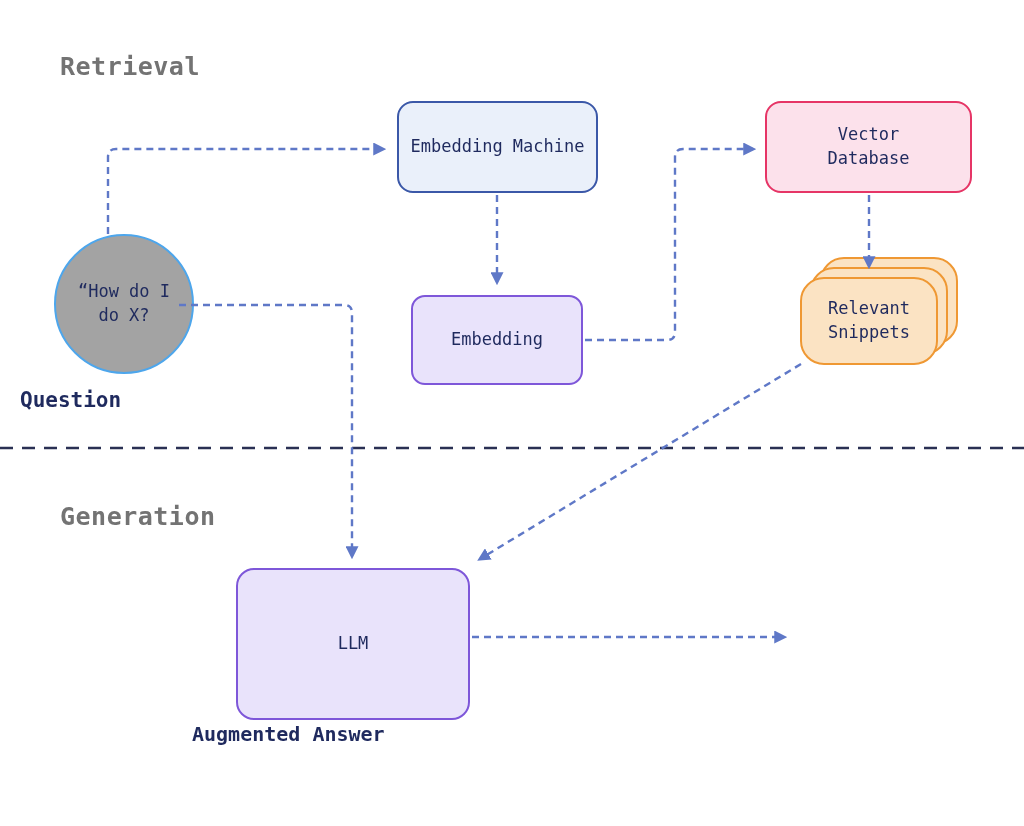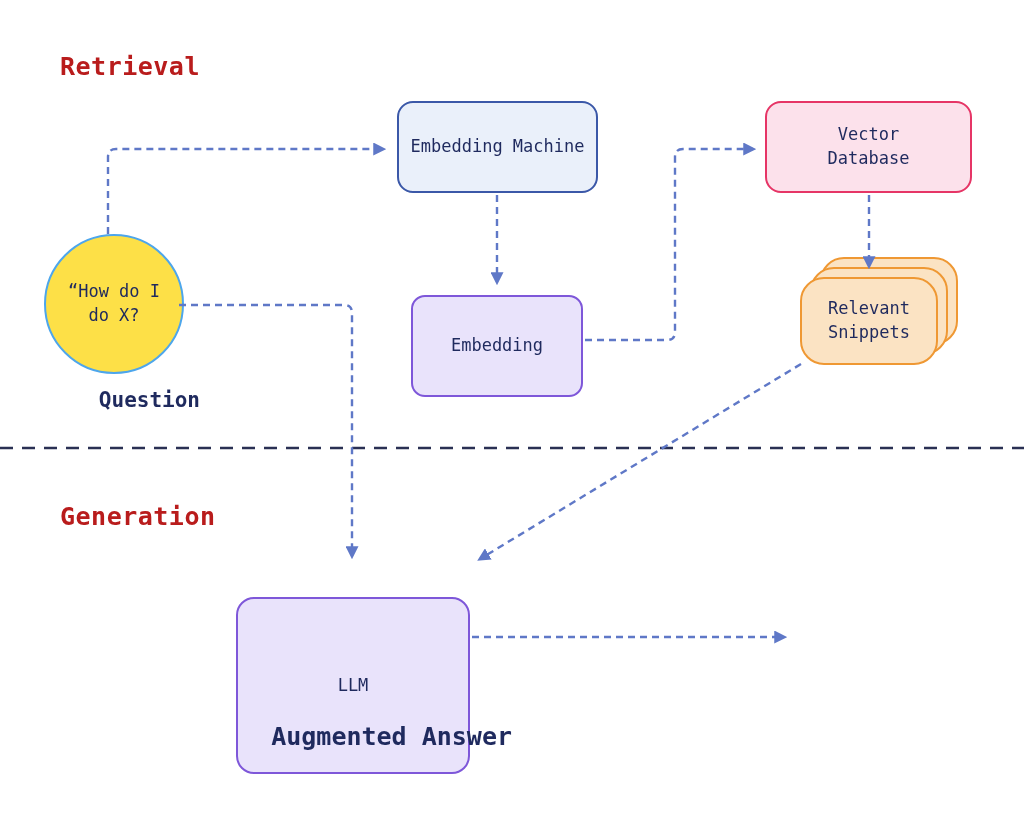--- a/index.html
+++ b/index.html
@@ -21,21 +21,21 @@
     left: 0; top: 0;
     width: 1024px; height: 826px;
     pointer-events: none;
     z-index: 5;
   }
   .section-title {
     position: absolute;
     font-size: 25px;
     font-weight: 600;
     letter-spacing: 0.5px;
-    color: #b91c1c;
+    color: #737373;
     z-index: 2;
   }
   .title-retrieval { left: 60px; top: 52px; }
   .title-generation { left: 60px; top: 502px; }
 
   .node {
     position: absolute;
     display: flex;
     align-items: center;
     justify-content: center;
@@ -54,60 +54,60 @@
 
   .embedding-machine {
     left: 397px; top: 101px; width: 201px; height: 92px;
     background: #eaf0fa; border: 2px solid #3b58a8;
   }
   .vector-database {
     left: 765px; top: 101px; width: 207px; height: 92px;
     background: #fce1eb; border: 2px solid #e63566;
   }
   .embedding-box {
-    left: 411px; top: 295px; width: 172px; height: 102px;
+    left: 411px; top: 295px; width: 172px; height: 90px;
     background: #e9e3fb; border: 2px solid #7e57d9; border-radius: 14px;
   }
   .llm-box {
-    left: 236px; top: 597px; width: 234px; height: 177px;
+    left: 236px; top: 568px; width: 234px; height: 152px;
     background: #e9e3fb; border: 2px solid #7e57d9; border-radius: 18px;
   }
   .circle {
     border-radius: 50%;
   }
   .question-circle {
-    left: 44px; top: 234px; width: 140px; height: 140px;
-    background: #fde047; border: 2px solid #4da6ec;
+    left: 54px; top: 234px; width: 140px; height: 140px;
+    background: #a3a3a3; border: 2px solid #4da6ec;
   }
   .answer-circle {
     left: 772px; top: 569px; width: 136px; height: 136px;
     background: #d3f4de; border: 2px solid #3fbc6b;
   }
   .snippet-card {
     position: absolute;
     width: 138px; height: 88px;
     background: #fbe3c3; border: 2px solid #ef9833;
     border-radius: 24px;
     box-sizing: border-box;
     display: flex; align-items: center; justify-content: center;
     text-align: center;
   }
   .snippet-back  { left: 820px; top: 257px; z-index: 1; }
   .snippet-mid   { left: 810px; top: 267px; z-index: 2; }
   .snippet-front { left: 800px; top: 277px; z-index: 3; }
 
   .caption {
     position: absolute;
-    text-align: right;
+    text-align: left;
     font-weight: 600;
     color: #1f2a5e;
     z-index: 2;
   }
   .caption-question { left: 20px; top: 388px; width: 180px; font-size: 21px; }
-  .caption-augmented { left: 192px; top: 722px; width: 320px; font-size: 25px; }
+  .caption-augmented { left: 192px; top: 722px; width: 320px; font-size: 20px; }
   .caption-answer { left: 760px; top: 720px; width: 160px; font-size: 21px; }
 </style>
 </head>
 <body>
 
 <div class="canvas">
 
   <svg class="wires" viewBox="0 0 1024 826" xmlns="http://www.w3.org/2000/svg">
     <defs>
       <marker id="arrowhead" markerUnits="userSpaceOnUse" markerWidth="13" markerHeight="13" viewBox="0 0 12 12" refX="9" refY="6" orient="auto">

